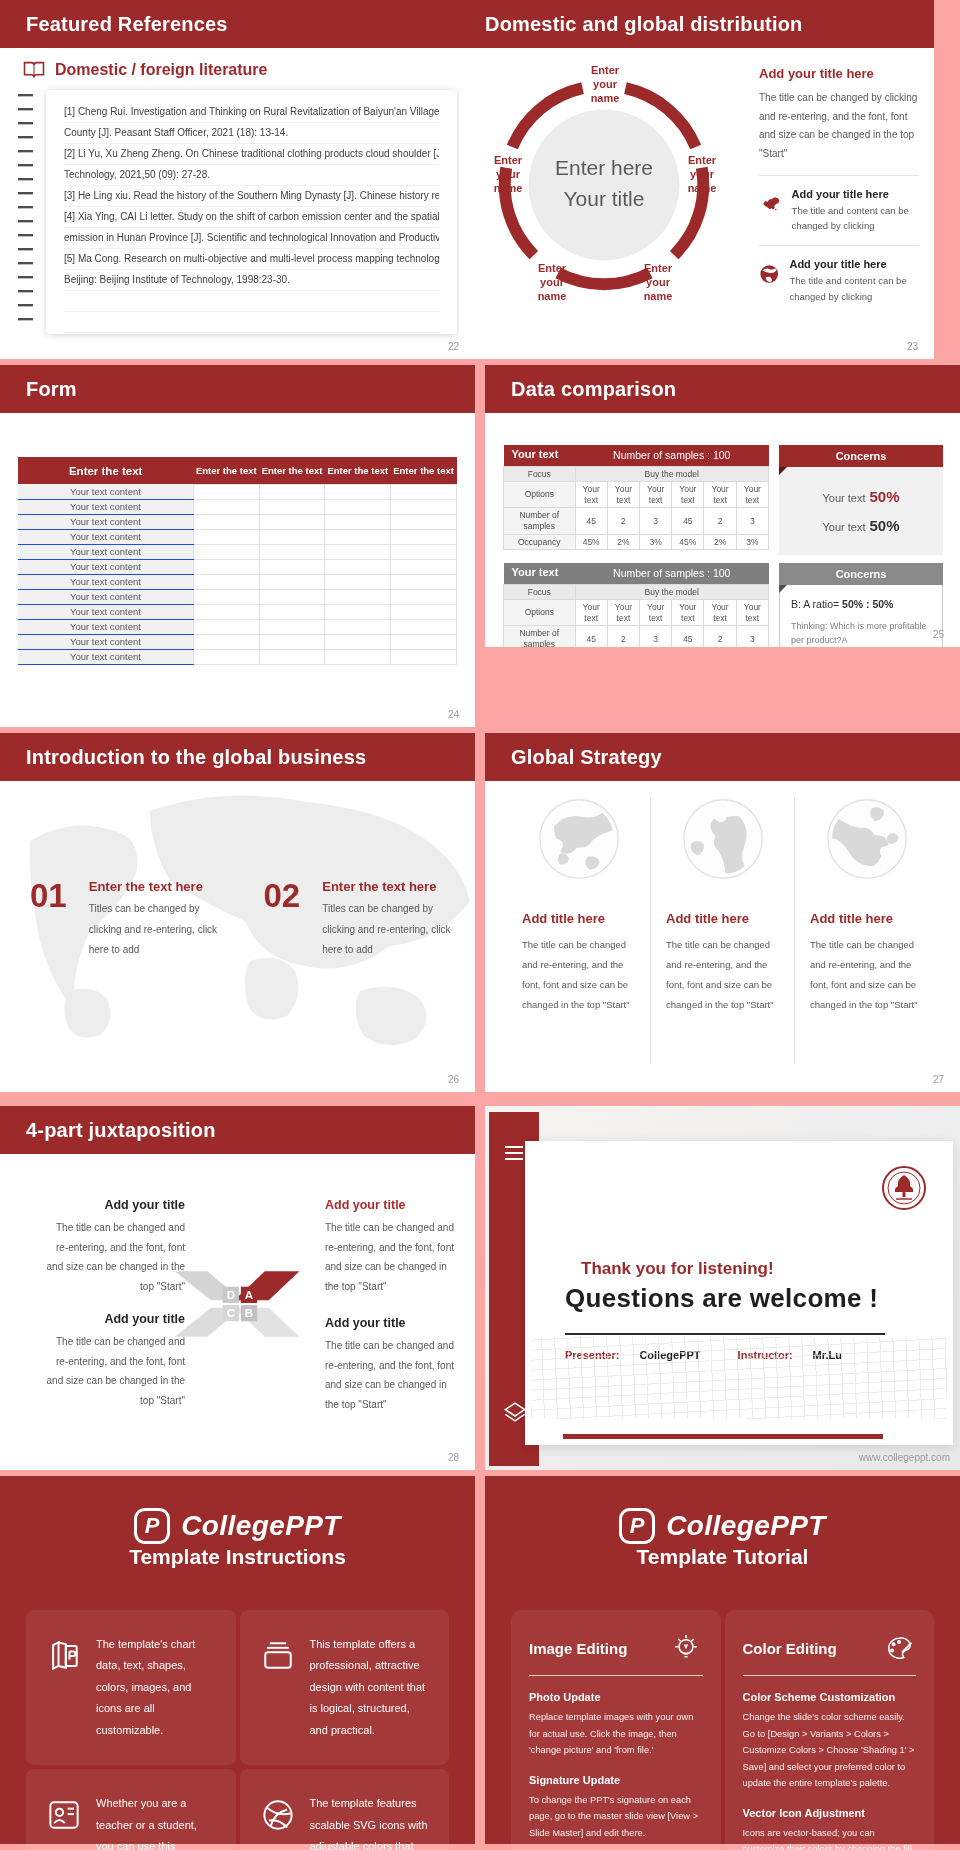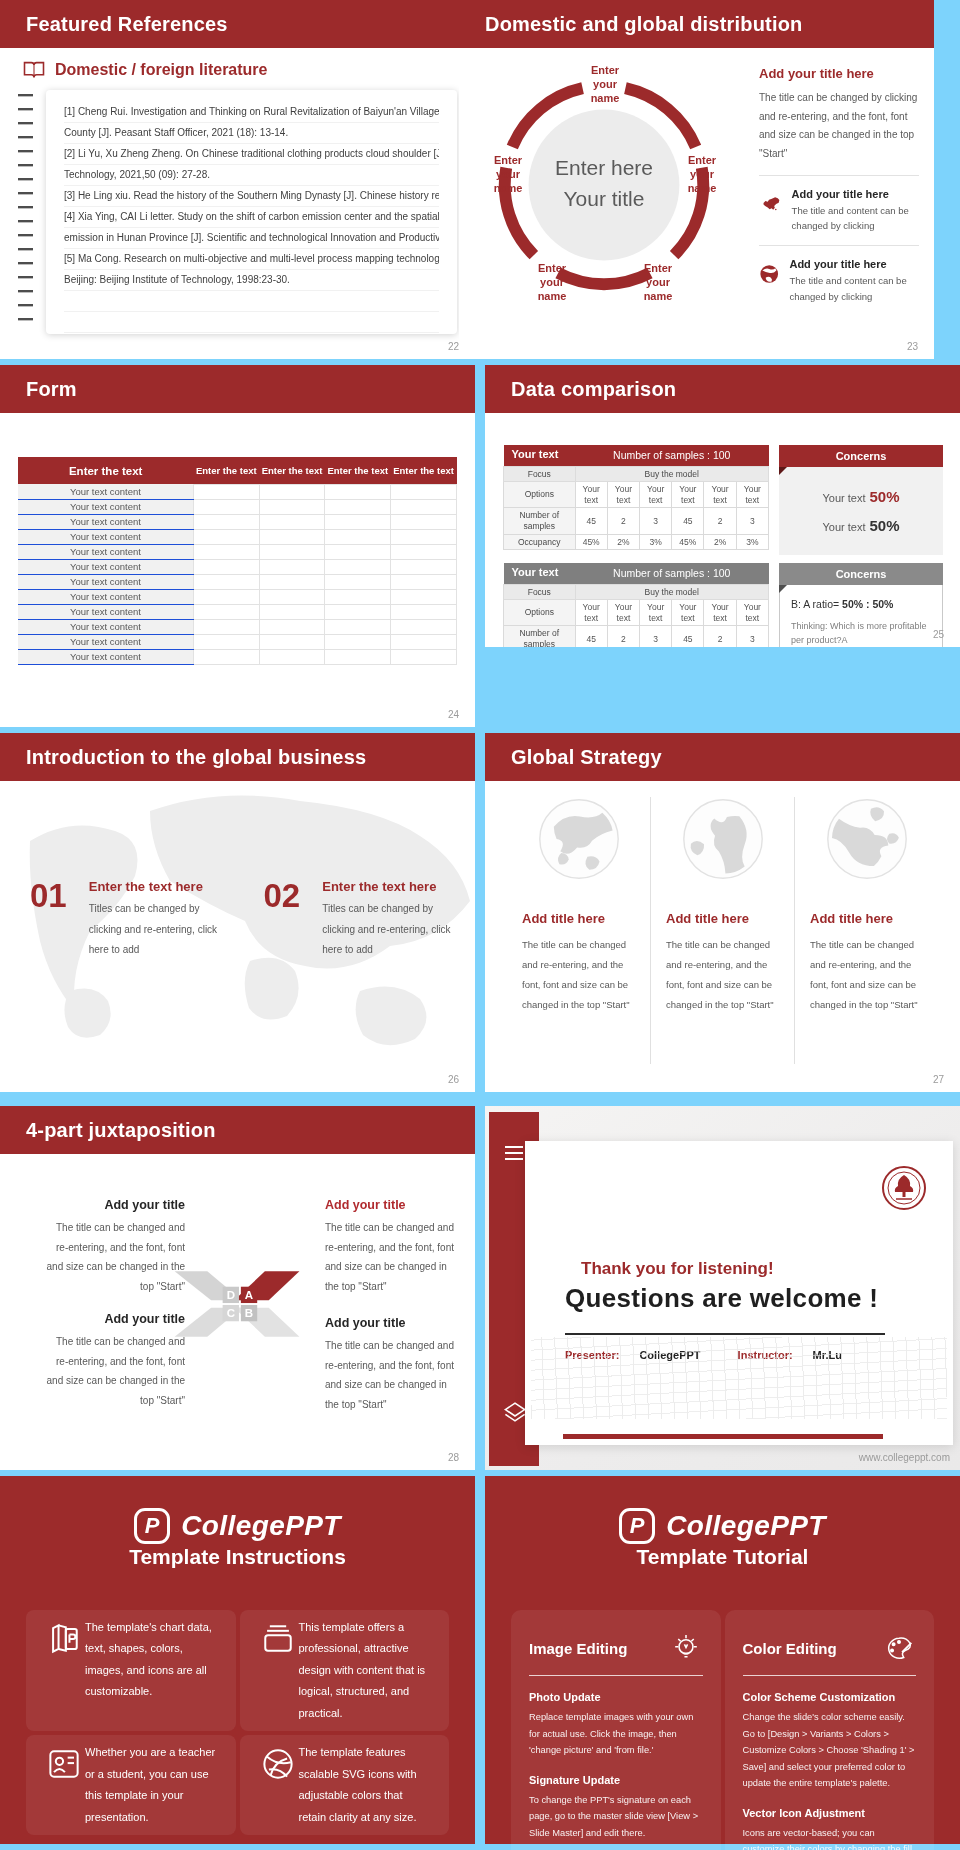--- a/index.html
+++ b/index.html
@@ -4,21 +4,21 @@
 <style>
   :root{
     --red:#9c2a2b;
     --panel:#9c2b2b;
     --grayhead:#7f7f7f;
     --txt:#595959;
   }
   *{box-sizing:border-box;margin:0;padding:0}
   html,body{background:#e9e6e2}
   body{font-family:"Liberation Sans","DejaVu Sans",sans-serif;-webkit-font-smoothing:antialiased}
-  .sheet{position:relative;width:960px;height:1850px;background:#7dd3fc;overflow:hidden}
+  .sheet{position:relative;width:960px;height:1850px;background:#fca5a5;overflow:hidden}
   .slide{position:absolute;background:#fff;overflow:hidden}
   .tbar{height:48px;background:var(--red);color:#fff;font-size:20px;font-weight:bold;line-height:48px;padding-left:26px;letter-spacing:.2px}
   .pnum{position:absolute;right:16px;bottom:7px;font-size:10px;color:#9b9b9b}
 
   
   .refhead{position:absolute;left:22px;top:60px;display:flex;align-items:center;gap:9px;color:var(--red);font-size:16px;font-weight:bold}
   .rings{position:absolute;left:18px;top:94px;width:15px;height:238px;background:repeating-linear-gradient(to bottom,#4d4d4d 0 2px,#bdbdbd 2px 3px,transparent 3px 14px)}
   .refbox{position:absolute;left:46px;top:90px;right:18px;height:244px;background:#fff;border-radius:4px;box-shadow:0 1px 7px rgba(0,0,0,.18);padding:12px 18px 8px}
   .refline{font-size:10px;color:#404040;line-height:20px;height:21px;white-space:nowrap;overflow:hidden;border-bottom:1px solid #f1f1f1}
 
@@ -112,21 +112,21 @@
   .tk-line{position:absolute;left:38px;top:293px;width:320px;height:5px;background:var(--red)}
   .tk-site{position:absolute;right:10px;bottom:7px;font-size:10px;color:#9a9a9a}
 
   
   .panel{position:absolute;background:var(--panel)}
   .logo{display:flex;align-items:center;justify-content:center;gap:11px;padding-top:32px}
   .pbox{width:36px;height:36px;border:3px solid #fff;border-radius:11px;color:#fff;font-weight:bold;font-style:italic;font-size:22px;line-height:30px;text-align:center}
   .btxt{font-size:28px;font-weight:bold;font-style:italic;color:#fff;letter-spacing:.4px}
   .ptitle{text-align:center;color:#fff;font-size:21px;font-weight:bold;margin-top:1px}
   .igrid{position:absolute;left:26px;right:26px;top:134px;bottom:28px;display:grid;grid-template-columns:1fr 1fr;grid-template-rows:1fr 1fr;gap:4px}
-  .icard{background:rgba(255,255,255,.07);border-radius:8px;padding:7px 18px;display:flex;gap:1px;align-items:flex-start}
+  .icard{background:rgba(255,255,255,.07);border-radius:8px;padding:24px 18px;display:flex;gap:12px;align-items:flex-start}
   .icard svg{flex:0 0 40px;margin-top:2px}
   .icard p{color:#fff;font-size:11px;line-height:1.95}
   .tgrid{position:absolute;left:26px;right:26px;top:134px;bottom:26px;display:grid;grid-template-columns:1fr 1fr;gap:4px}
   .tcard{background:rgba(255,255,255,.07);border-radius:10px;padding:22px 18px;color:#fff}
   .thead{display:flex;justify-content:space-between;align-items:flex-start}
   .thead h3{font-size:15px;font-weight:bold;padding-top:8px}
   .tcard hr{border:none;border-top:1px solid rgba(255,255,255,.78);margin:9px 0 15px}
   .tsec h4{font-size:11px;font-weight:bold;margin-bottom:6px}
   .tsec p{font-size:9.3px;line-height:1.78;margin-bottom:15px;color:rgba(255,255,255,.93)}
 </style>

